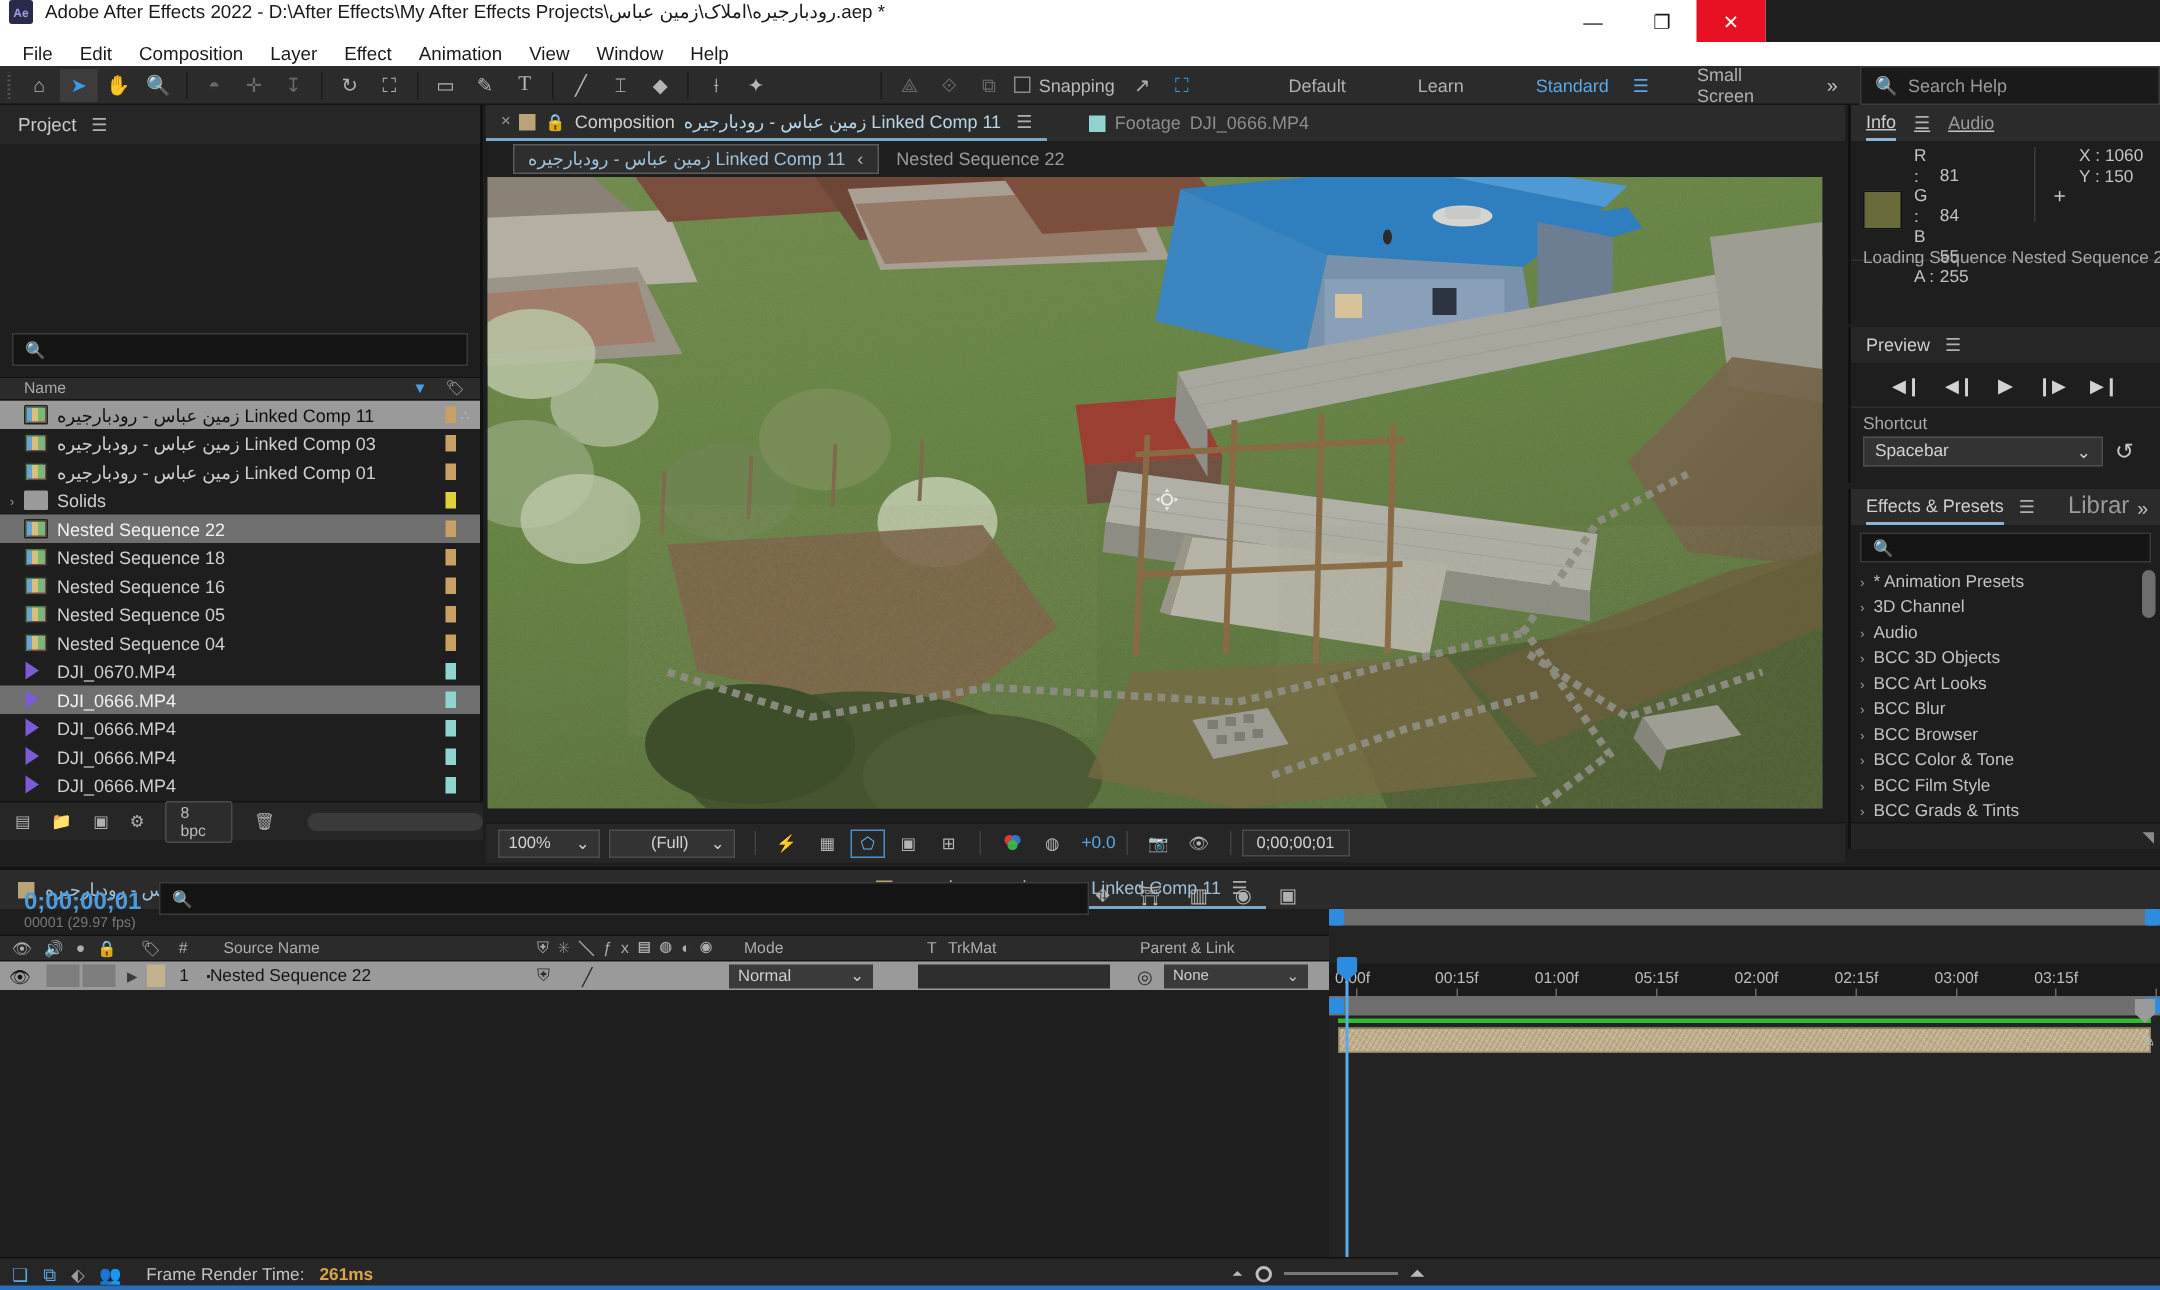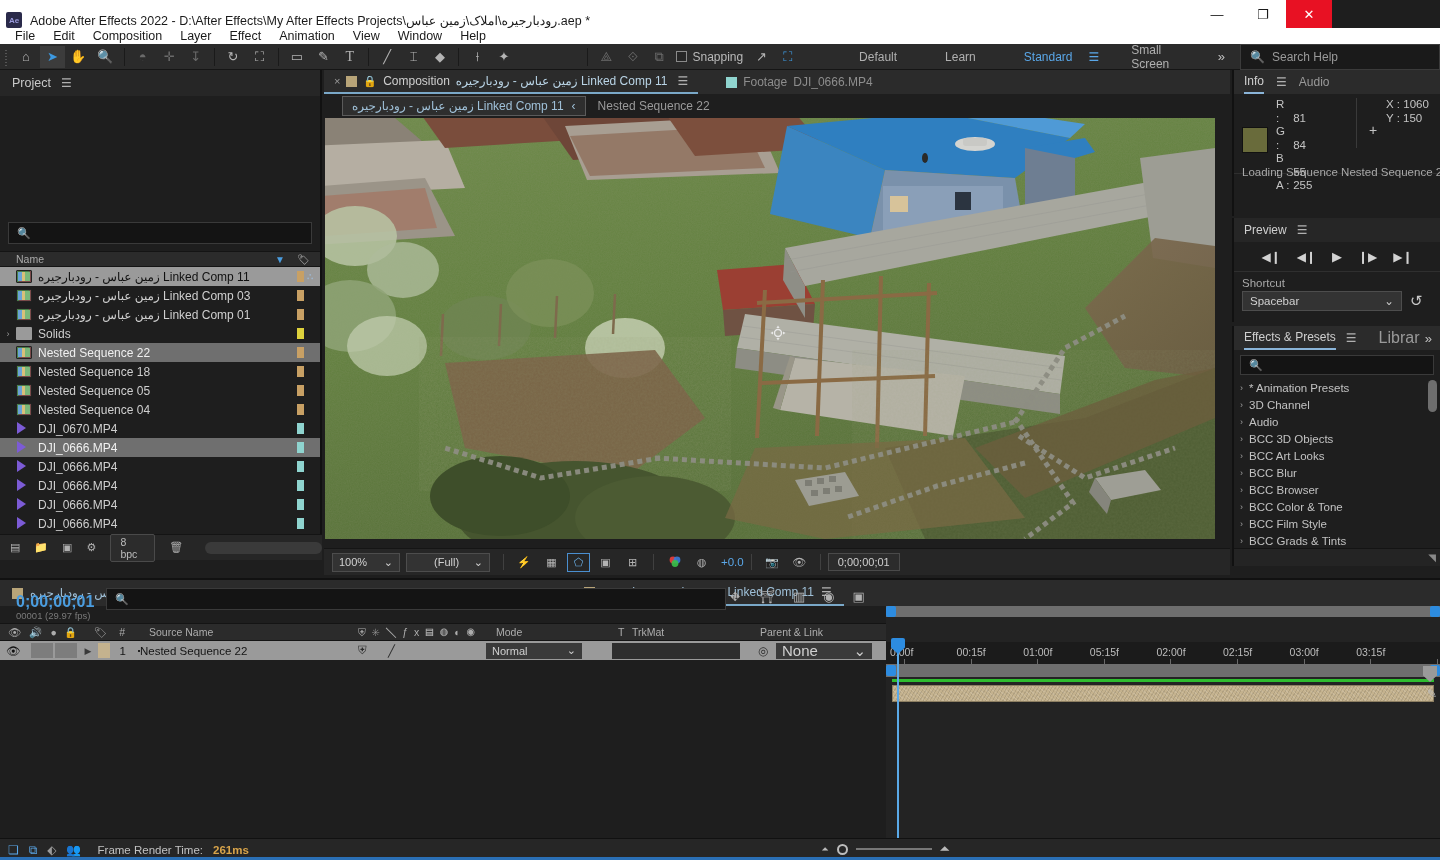--- a/index.html
+++ b/index.html
@@ -7,22 +7,22 @@
     width:1440px; height:860px; overflow:hidden;
     background:#1e1e1e;
     font-family:"Liberation Sans", sans-serif;
     font-size:12px; color:#c4c4c4;
     -webkit-font-smoothing:antialiased;
   }
   .app { position:relative; width:1440px; height:860px; }
 
   
   .titlebar {
-    position:absolute; top:0; left:0; width:1332px; height:28px;
-    background:#ffffff; display:flex; align-items:flex-end;
+    position:absolute; top:0; left:0; width:1177px; height:28px;
+    background:#ffffff; display:flex; align-items:flex-start;
   }
   .ae-logo {
     width:16px; height:16px; margin-left:6px; margin-right:8px;
     background:#2a2a4a; color:#9b9bdd; font-size:8px; font-weight:bold;
     display:flex; align-items:center; justify-content:center;
     border-radius:2px;
   }
   .title-text { color:#1a1a1a; font-size:12.5px; white-space:nowrap; }
   .win-btns { margin-left:auto; display:flex; height:28px; }
   .win-btn {
@@ -136,21 +136,21 @@
   .cbsel {
     height:19px; background:#333; border:1px solid #4d4d4d; color:#d2d2d2; font-size:11px;
     display:flex; align-items:center; justify-content:space-between; padding:0 6px; margin-right:6px;
   }
   .cbtn { width:23px;height:19px;display:flex;align-items:center;justify-content:center;color:#b4b4b4;font-size:11px;margin:0 2px;}
   .cbtn.on { border:1px solid #4a8fd0; color:#6ab0e8;}
   .csep { width:1px;height:16px;background:#404040;margin:0 7px;}
   .tcode { border:1px solid #4a4a4a; background:#2c2c2c; color:#cfcfcf; font-size:11px; padding:2px 9px; }
 
   
-  #infoPanel { left:1232px; top:70px; width:208px; height:146px; background:#1e1e1e; border-left:2px solid #111;}
+  #infoPanel { left:1232px; top:70px; width:208px; height:146px; background:#1e1e1e; border-left:2px solid #111;text-decoration:underline;}
   .info-tabs { height:24px; background:#2b2b2b; display:flex; align-items:center; gap:12px; padding-left:10px;}
   .info-tabs .t1 { color:#cfcfcf; font-size:12px; border-bottom:2px solid #8ab4d8; height:24px; display:flex; align-items:center;}
   .info-tabs .t2 { color:#9a9a9a; font-size:12px; }
   .info-body { padding:8px 0 0 8px; position:relative; height:80px; border-bottom:1px solid #2f2f2f;}
   .colorchip { position:absolute; left:8px; top:33px; width:26px; height:26px; background:#696b3b; border:1px solid #111;}
   .rgba { position:absolute; left:42px; top:4px; font-size:11.5px; color:#c4c4c4; line-height:13.5px;}
   .rgba span.k{display:inline-block;width:14px;}
   .vrule { position:absolute; left:122px; top:4px; width:1px; height:50px; background:#3a3a3a;}
   .xy { position:absolute; left:152px; top:4px; font-size:11.5px; color:#c4c4c4; line-height:13.5px;}
   .plus { position:absolute; left:135px; top:28px; color:#c4c4c4; font-size:14px;}
@@ -356,20 +356,26 @@
         </div>
         <div class="prow">
           <span class="disc"></span>
           <span class="ico ico-comp"></span>
           <span>Nested Sequence 18</span>
           <span class="swatch sw-orange"></span>
         </div>
         <div class="prow">
           <span class="disc"></span>
           <span class="ico ico-comp"></span>
+          <span>Nested Sequence 16</span>
+          <span class="swatch sw-orange"></span>
+        </div>
+        <div class="prow">
+          <span class="disc"></span>
+          <span class="ico ico-comp"></span>
           <span>Nested Sequence 05</span>
           <span class="swatch sw-orange"></span>
         </div>
         <div class="prow">
           <span class="disc"></span>
           <span class="ico ico-comp"></span>
           <span>Nested Sequence 04</span>
           <span class="swatch sw-orange"></span>
         </div>
         <div class="prow">
@@ -800,21 +806,21 @@
         <span class="ico ico-comp" style="margin-left:12px;"></span>
         <span>Nested Sequence 22</span>
         <span style="position:absolute;left:358px;color:#2a2a2a;">⛨</span>
         <span style="position:absolute;left:388px;color:#2a2a2a;">╱</span>
         <span style="position:absolute;left:486px;width:96px;height:16px;background:#3a3a3a;color:#d0d0d0;display:flex;align-items:center;justify-content:space-between;padding:0 6px;font-size:11px;">
           <span>Normal</span>
           <span>⌄</span>
         </span>
         <span style="position:absolute;left:612px;width:128px;height:16px;background:#2e2e2e;"></span>
         <span style="position:absolute;left:758px;color:#2a2a2a;font-size:12px;">◎</span>
-        <span style="position:absolute;left:776px;width:96px;height:16px;background:#3a3a3a;color:#d0d0d0;display:flex;align-items:center;justify-content:space-between;padding:0 6px;font-size:15px;">
+        <span style="position:absolute;left:776px;width:96px;height:16px;background:#3a3a3a;color:#d0d0d0;display:flex;align-items:center;justify-content:space-between;padding:0 6px;font-size:10px;">
           <span>None</span>
           <span>⌄</span>
         </span>
       </div>
     </div>
 
     <div class="tl-right">
       <div class="workbar">
         <div class="wbend" style="left:0;"></div>
         <div class="wbend" style="right:0;"></div>

